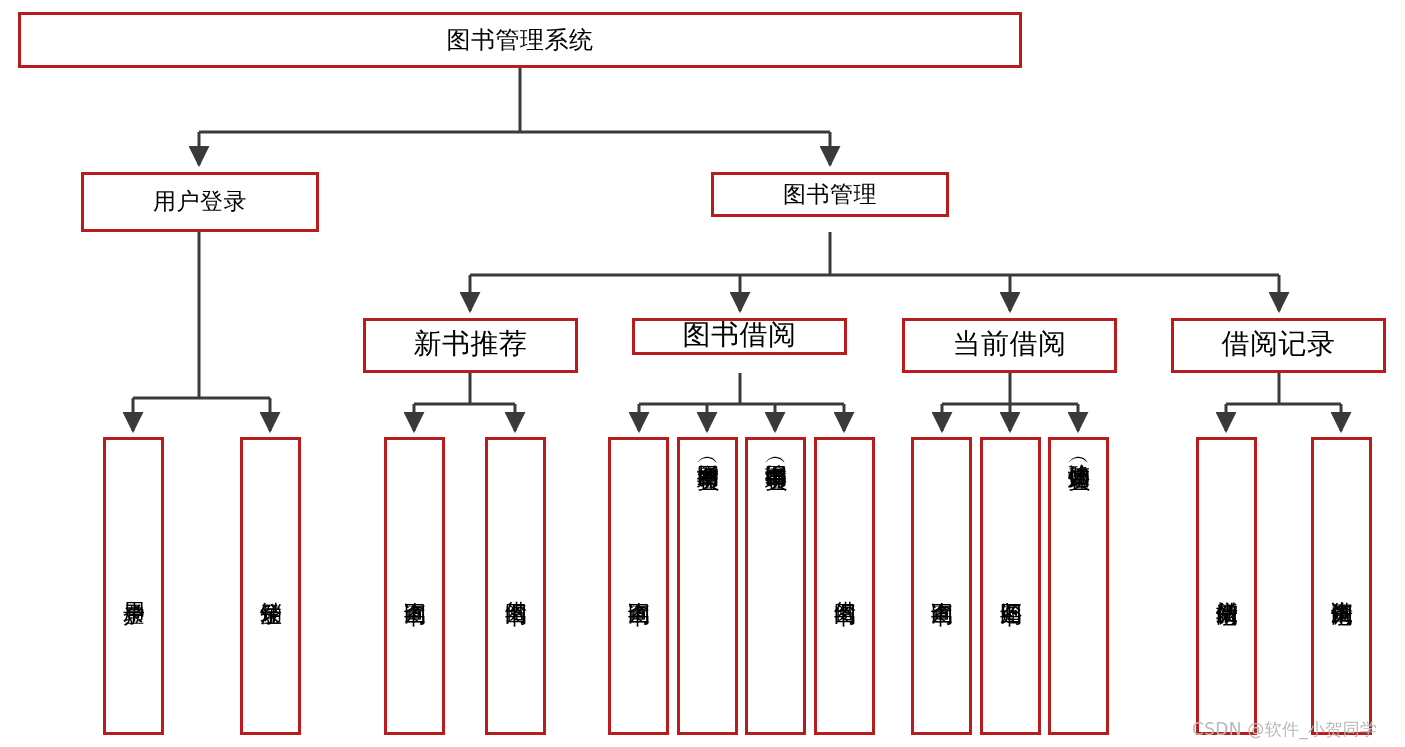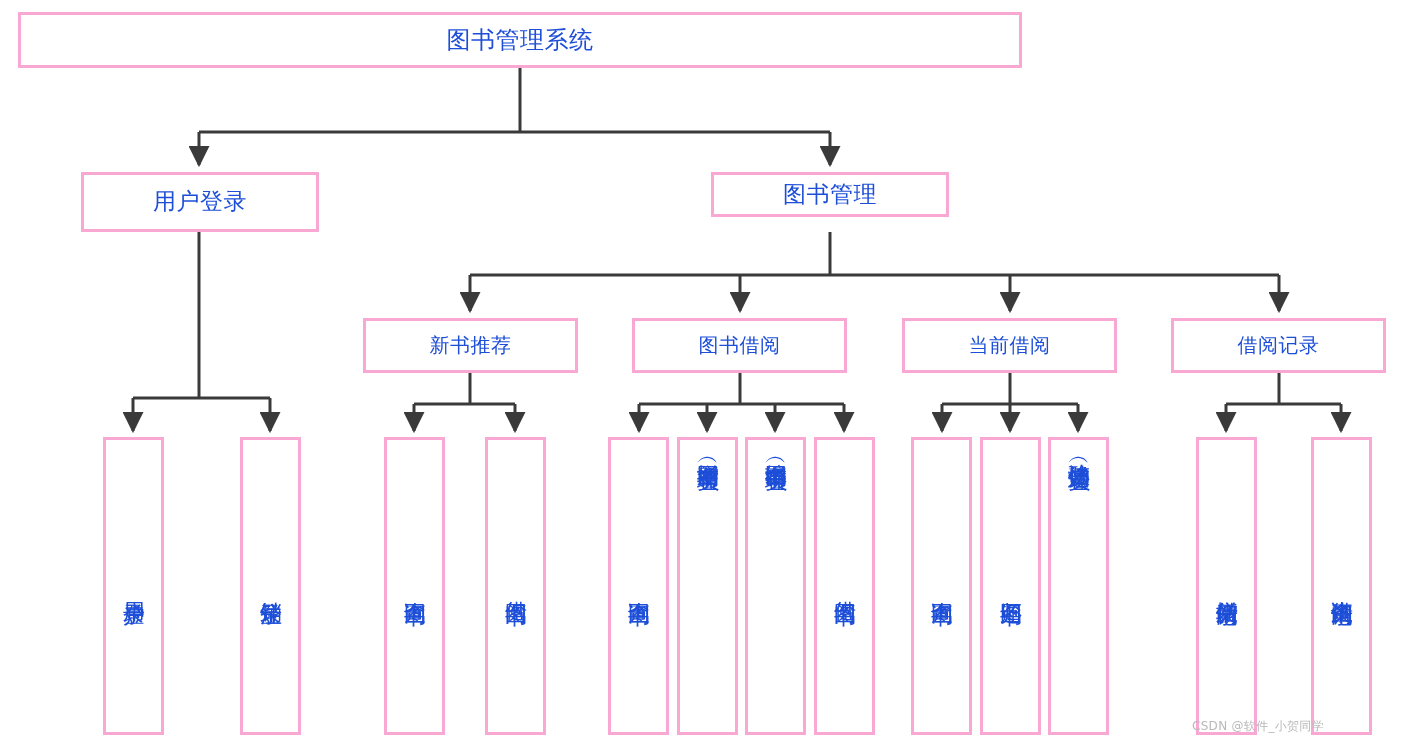--- a/index.html
+++ b/index.html
@@ -22,44 +22,45 @@
     position: absolute;
     left: 0;
     top: 0;
     width: 1405px;
     height: 747px;
     pointer-events: none;
   }
   .node {
     position: absolute;
     box-sizing: border-box;
-    border: 3px solid #f9a8d4;
+    border: 3px solid #b91c1c;
     background: #ffffff;
     display: flex;
     align-items: center;
     justify-content: center;
-    color: #1d4ed8;
+    color: #000000;
     text-align: left;
   }
   .node .label {
     display: block;
     line-height: 1.12;
     letter-spacing: 0.5px;
   }
   .node-root {
     border-width: 3px;
   }
   .node-root .label {
     font-size: 24px;
   }
   .node-l2 .label {
     font-size: 23px;
   }
   .node-l3 .label {
-    font-size: 20px;
+    font-size: 28px;
+    font-family: Liberation Mono, monospace;
   }
   .node-leaf {
     border-width: 3px;
     align-items: center;
     justify-content: center;
     padding: 6px 0;
   }
   .node-leaf .label {
     writing-mode: vertical-rl;
     text-orientation: upright;
@@ -67,21 +68,21 @@
     line-height: 1.22;
     letter-spacing: 1px;
     white-space: nowrap;
   }
   .node-leaf.align-top {
     align-items: flex-start;
   }
   .watermark {
     position: absolute;
     color: #b9b9b9;
-    font-size: 12px;
+    font-size: 17px;
     white-space: nowrap;
     letter-spacing: 0.3px;
   }
 </style>
 </head>
 <body>
 
 <div id="canvas">
 
   <svg class="connectors" viewBox="0 0 1405 747" xmlns="http://www.w3.org/2000/svg">
@@ -144,21 +145,21 @@
   </div>
 
   <div class="node node-l2" style="left:711px; top:172px; width:238px; height:45px;">
     <span class="label">图书管理</span>
   </div>
 
   <div class="node node-l3" style="left:363px; top:318px; width:215px; height:55px;">
     <span class="label">新书推荐</span>
   </div>
 
-  <div class="node node-l3" style="left:632px; top:318px; width:215px; height:55px;">
+  <div class="node node-l3" style="left:632px; top:318px; width:215px; height:37px;">
     <span class="label">图书借阅</span>
   </div>
 
   <div class="node node-l3" style="left:1171px; top:318px; width:215px; height:55px;">
     <span class="label">借阅记录</span>
   </div>
 
   <div class="node node-l3" style="left:902px; top:318px; width:215px; height:55px;">
     <span class="label">当前借阅</span>
   </div>

